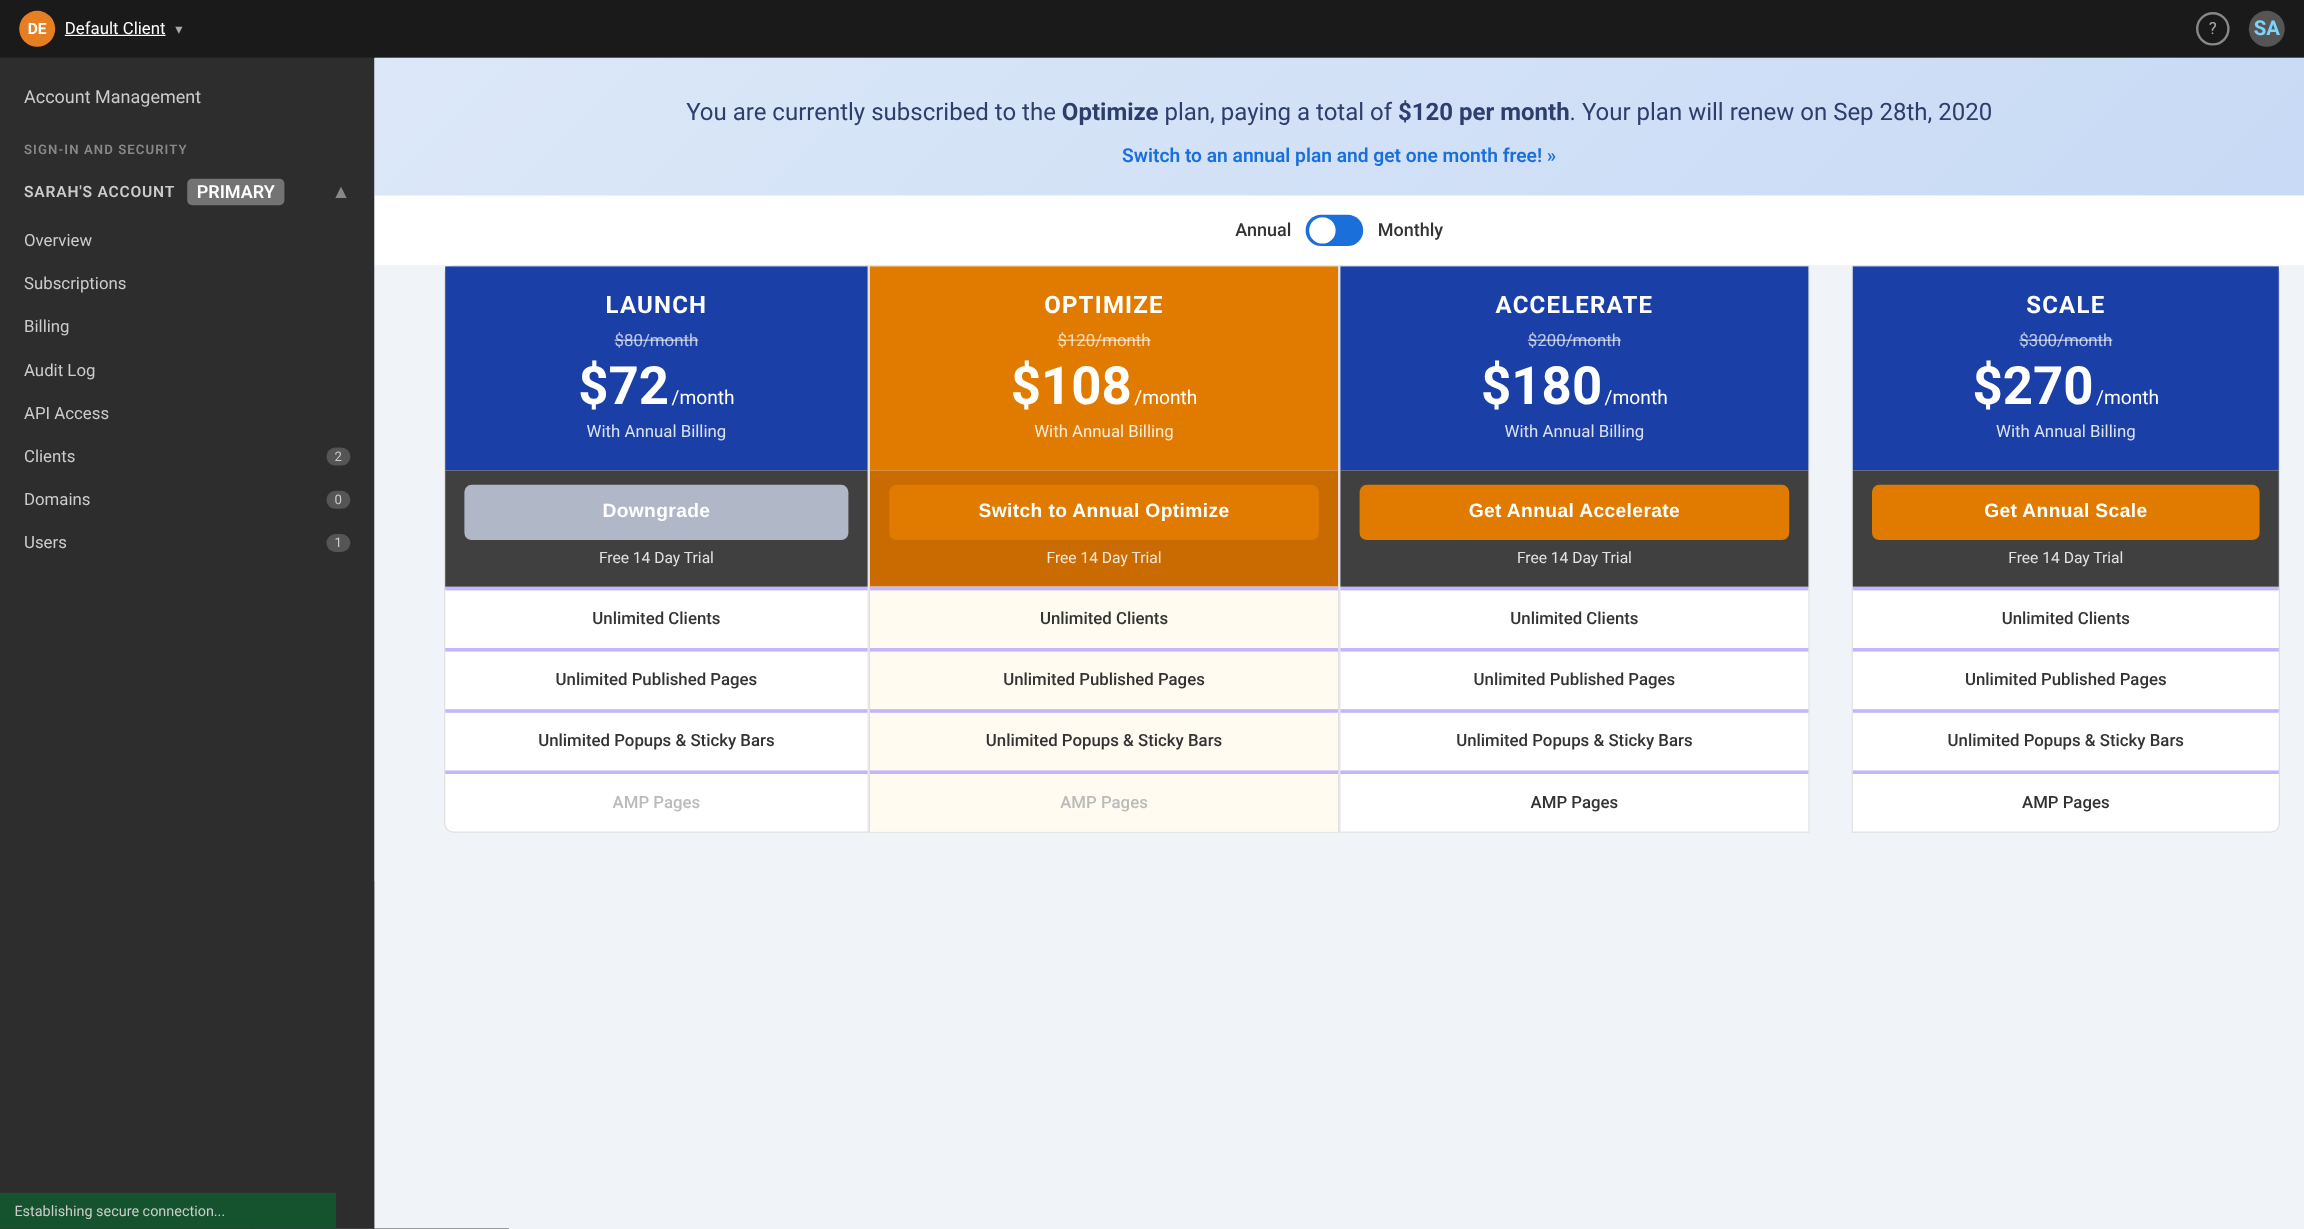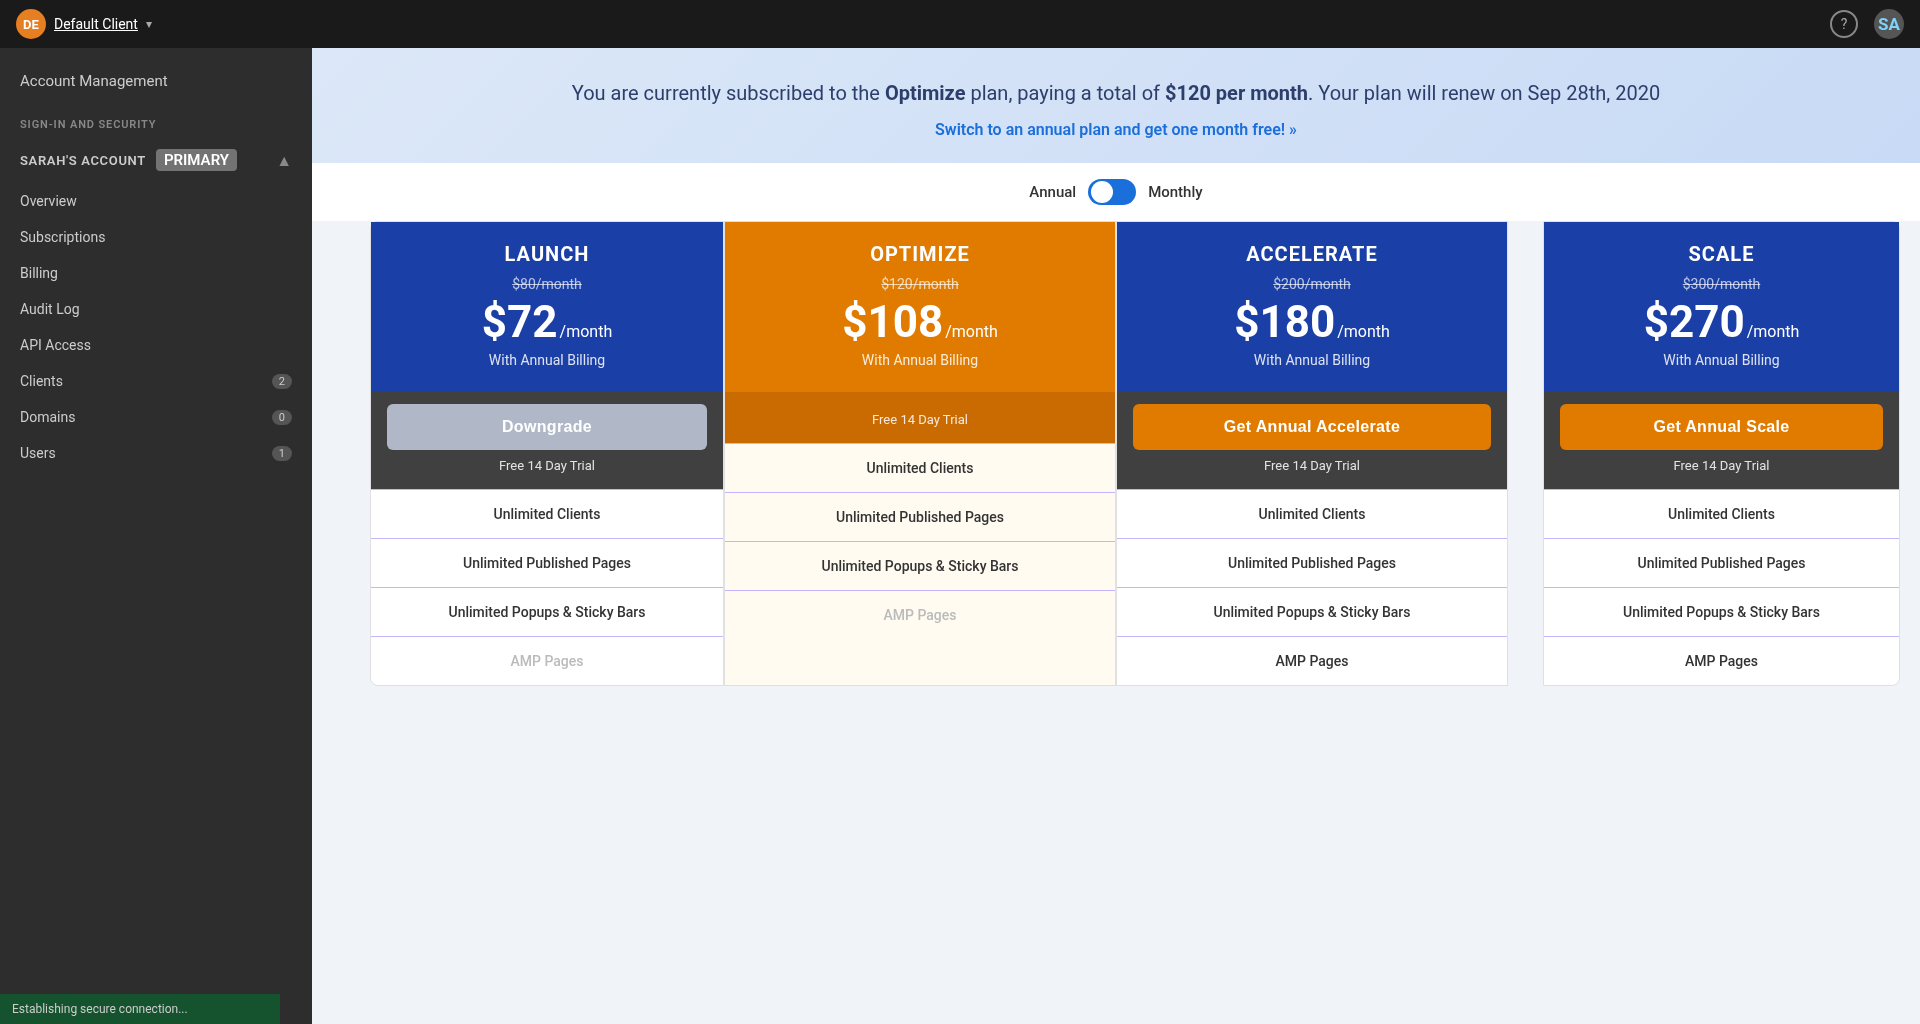--- a/index.html
+++ b/index.html
@@ -97,21 +97,21 @@
     .sidebar-group-title {
       color: #888;
       font-size: 11px;
       font-weight: 600;
       text-transform: uppercase;
       letter-spacing: 0.08em;
       padding: 16px 20px 6px;
     }
     .sidebar-item {
       display: flex;
-      align-items: flex-end;
+      align-items: flex-start;
       justify-content: space-between;
       padding: 10px 20px;
       color: #ccc;
       font-size: 14px;
       cursor: pointer;
     }
     .sidebar-item-label {}
     .sidebar-item-badge {
       background: #555;
       color: #ccc;
@@ -327,21 +327,21 @@
     
     .plan-features {
       padding: 0;
       flex: 1;
     }
     .feature-row {
       padding: 16px 20px;
       text-align: center;
       font-size: 14px;
       color: #333;
-      border-top: 1px solid #c4b5fd;
+      border-top: 3px solid #c4b5fd;
       font-weight: 500;
     }
     .feature-row.highlighted {
       background: #fffbf0;
     }
     .feature-row.dimmed {
       color: #bbb;
     }
   </style>
 </head>
@@ -449,20 +449,21 @@
           <div class="plan-header orange">
             <div class="plan-name">OPTIMIZE</div>
             <div class="plan-original-price">$120/month</div>
             <div class="plan-price-row">
               <span class="plan-price-big">$108</span>
               <span class="plan-price-period">/month</span>
             </div>
             <div class="plan-billing-note">With Annual Billing</div>
           </div>
           <div class="plan-cta-area orange-bg" style="background:#c96b00;">
+            <button class="cta-button orange">Switch to Annual Optimize</button>
             <div class="free-trial-note">Free 14 Day Trial</div>
           </div>
           <div class="plan-features" style="background:#fffbf0;">
             <div class="feature-row highlighted">Unlimited Clients</div>
             <div class="feature-row highlighted">Unlimited Published Pages</div>
             <div class="feature-row highlighted">Unlimited Popups &amp; Sticky Bars</div>
             <div class="feature-row highlighted dimmed" style="color:#bbb;">AMP Pages</div>
           </div>
         </div>
 

